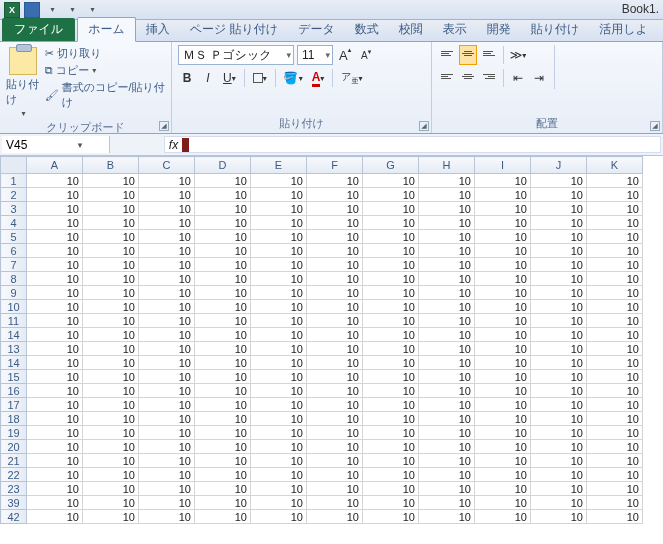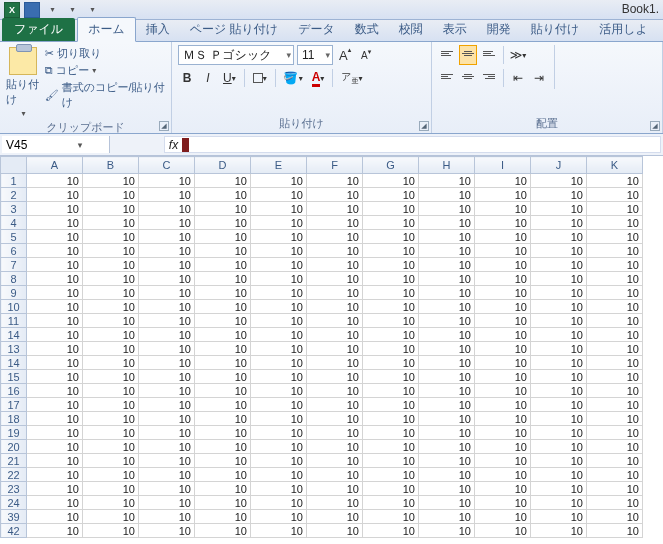--- a/index.html
+++ b/index.html
@@ -607,34 +607,20 @@
           <td>10</td>
           <td>10</td>
           <td>10</td>
           <td>10</td>
           <td>10</td>
           <td>10</td>
           <td>10</td>
           <td>10</td>
         </tr>
         <tr>
-          <th>24</th>
-          <td>10</td>
-          <td>10</td>
-          <td>10</td>
-          <td>10</td>
-          <td>10</td>
-          <td>10</td>
-          <td>10</td>
-          <td>10</td>
-          <td>10</td>
-          <td>10</td>
-          <td>10</td>
-        </tr>
-        <tr>
           <th>39</th>
           <td>10</td>
           <td>10</td>
           <td>10</td>
           <td>10</td>
           <td>10</td>
           <td>10</td>
           <td>10</td>
           <td>10</td>
           <td>10</td>

